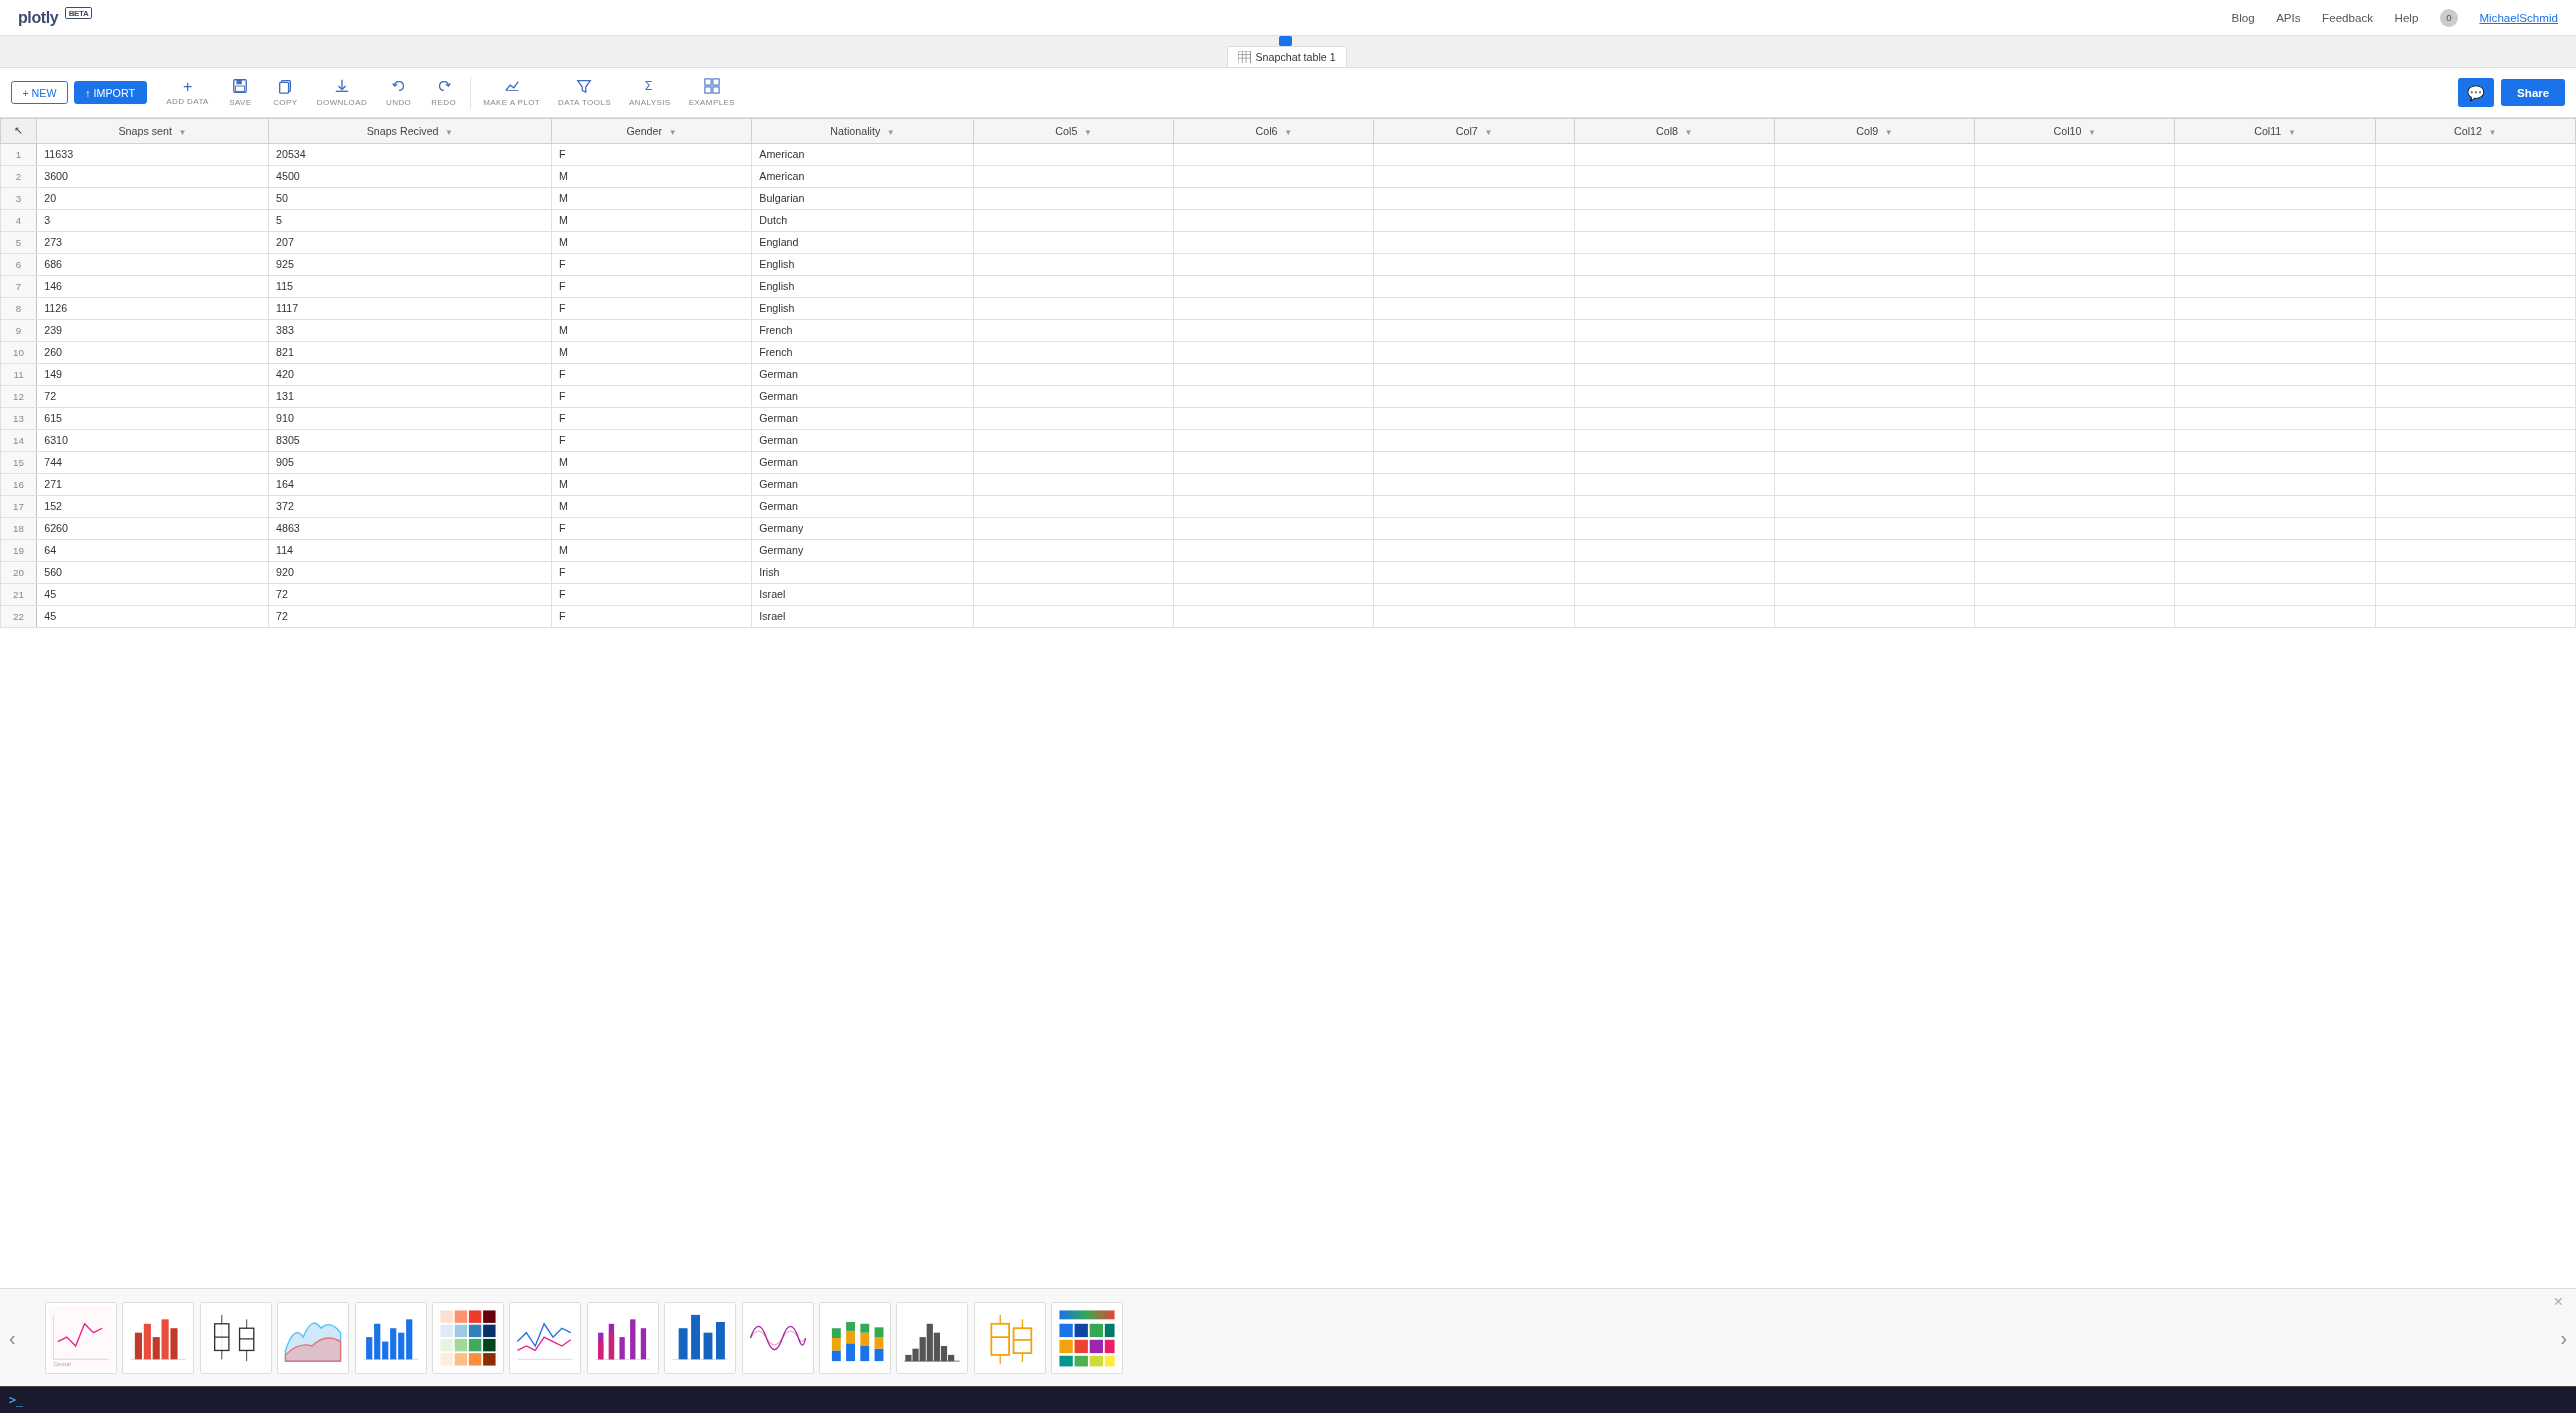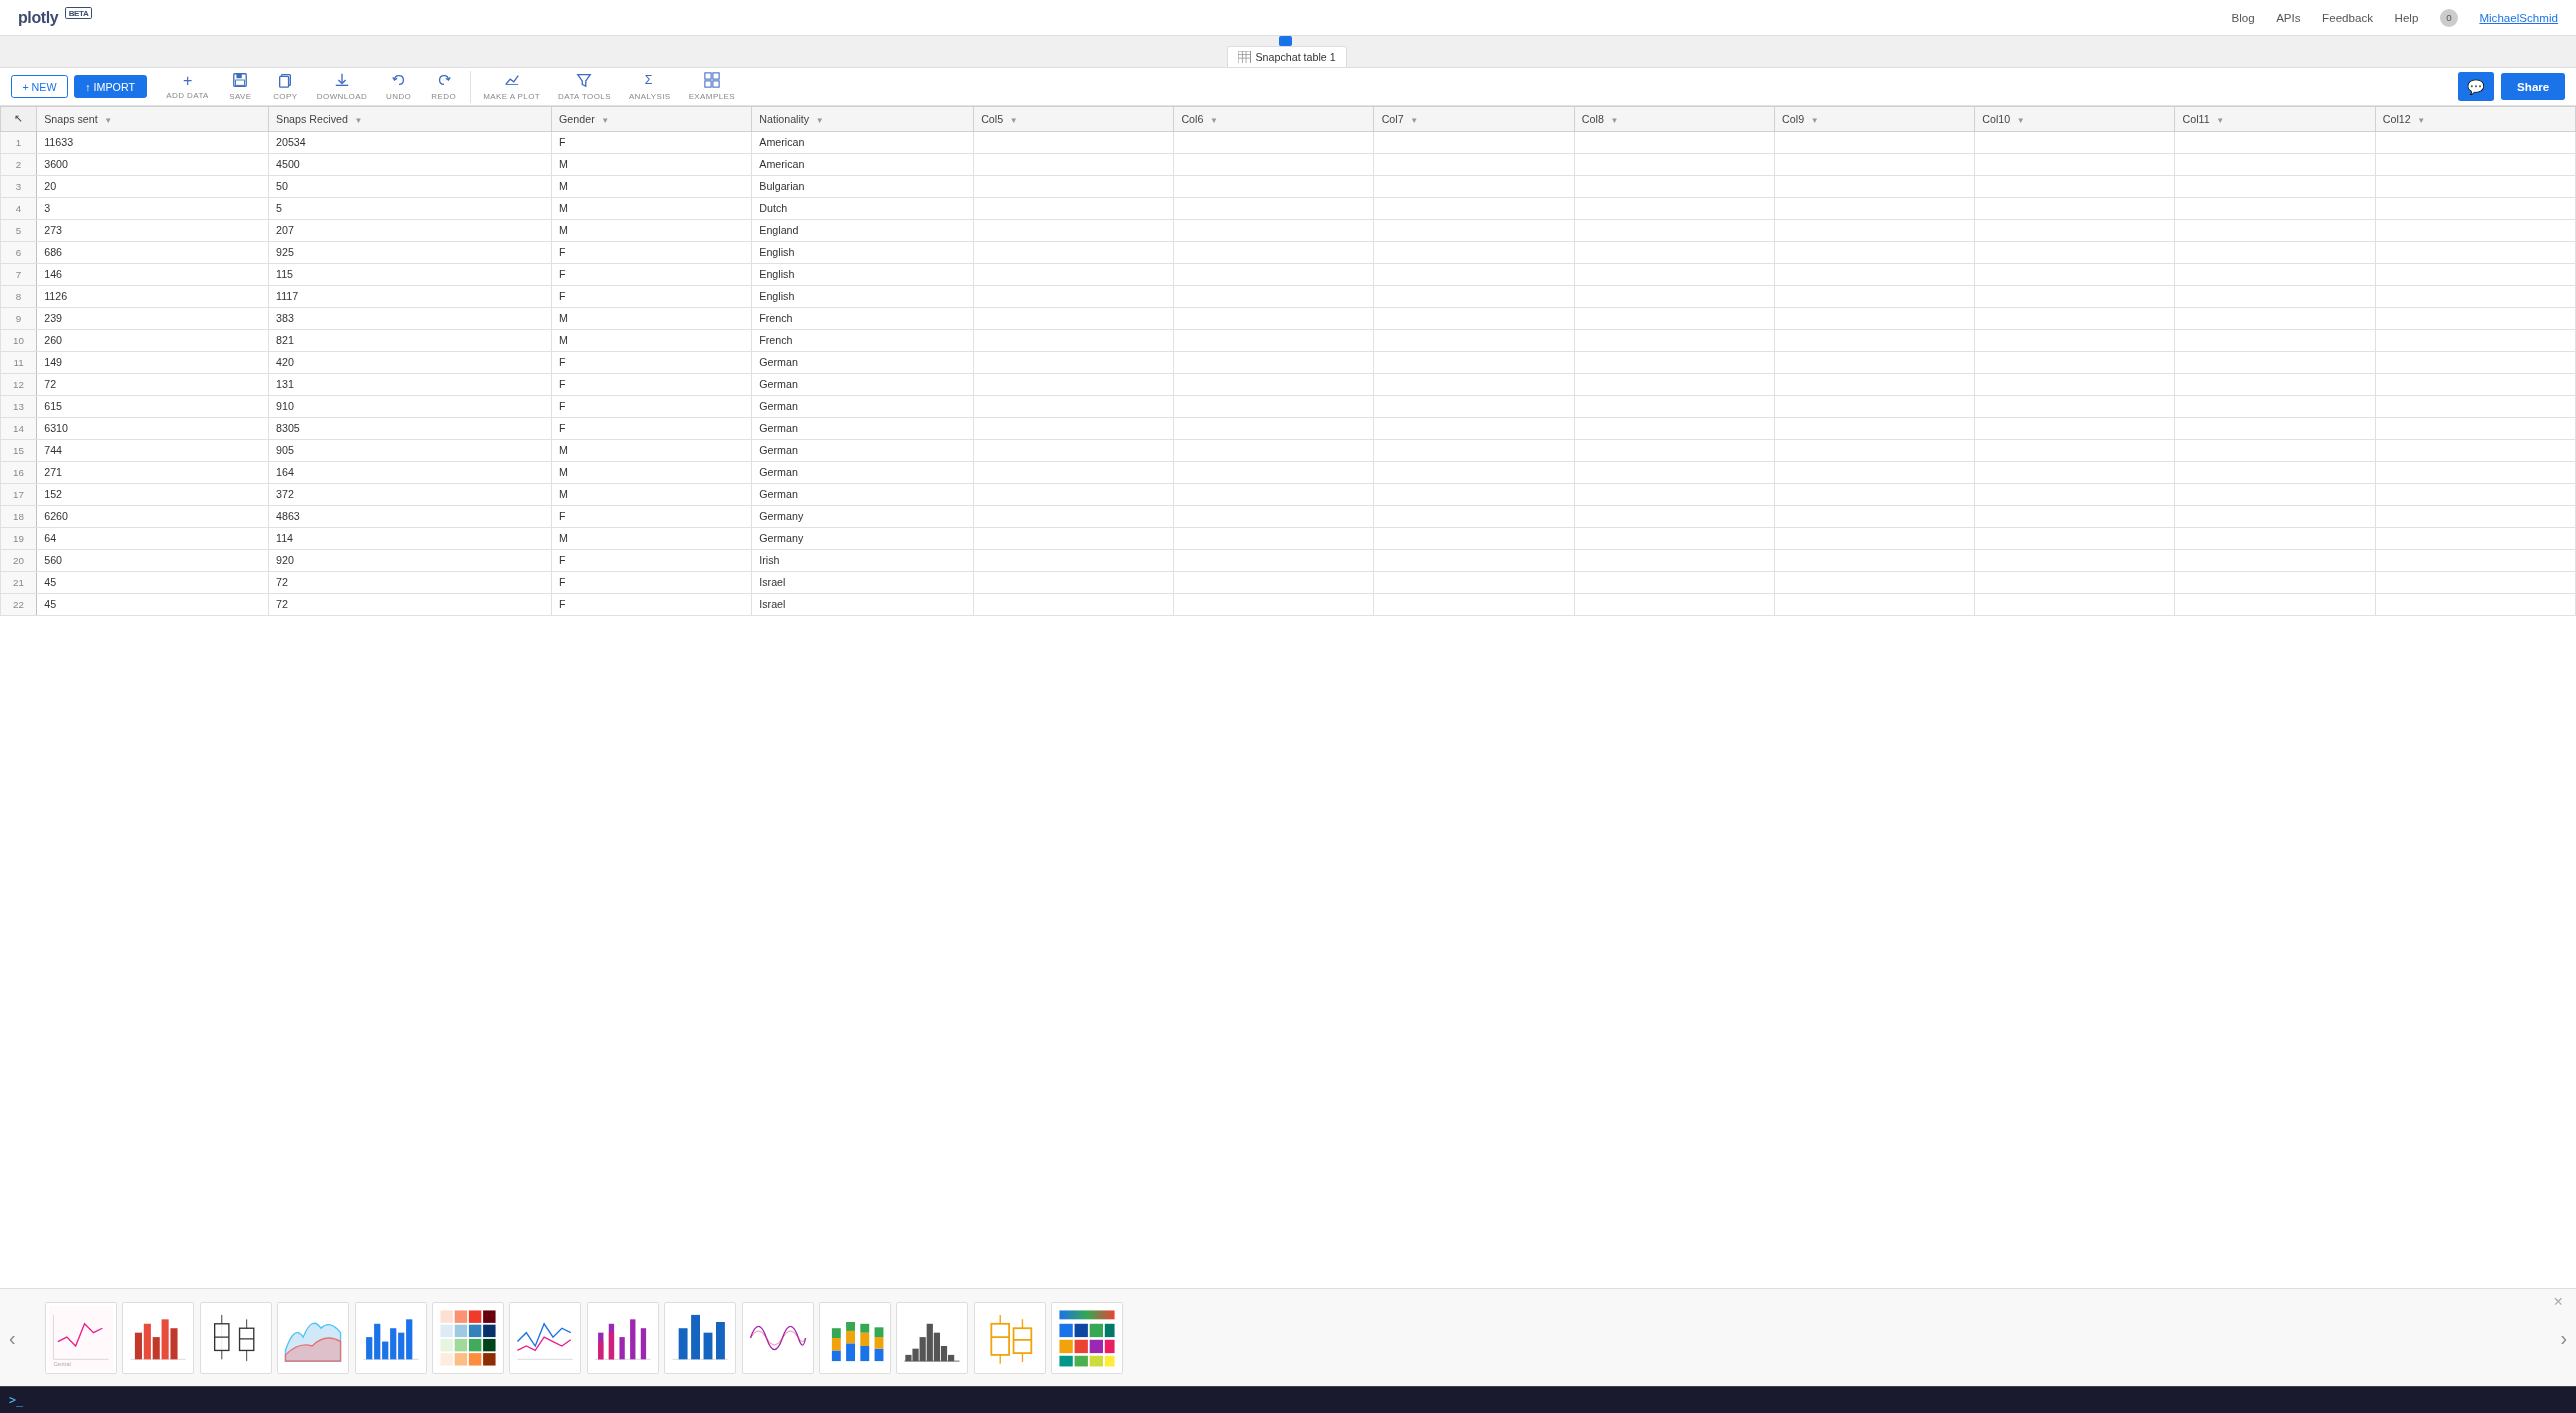--- a/index.html
+++ b/index.html
@@ -94,21 +94,21 @@
     }
 
     
     .toolbar {
       display: flex;
       align-items: center;
       background: #fff;
       border-bottom: 0.9px solid #e0e0e0;
       padding: 5.4px 10.7px;
       gap: 0;
-      height: 38px;
+      height: 50px;
     }
     .toolbar-btn {
       display: flex;
       flex-direction: column;
       align-items: center;
       justify-content: center;
       padding: 3.6px 9px;
       cursor: pointer;
       color: #555;
       font-size: 9px;
@@ -202,21 +202,21 @@
     }
     .spreadsheet {
       border-collapse: collapse;
       font-size: 10.7px;
       min-width: 100%;
     }
     .spreadsheet th {
       background: #f5f5f5;
       border: 0.9px solid #d0d0d0;
       padding: 5.4px 7.2px;
-      text-align: left;
+      text-align: center;
       font-weight: 500;
       color: #444;
       white-space: nowrap;
       position: sticky;
       top: 0;
       z-index: 2;
       min-width: 72px;
     }
     .spreadsheet th.row-num-header {
       min-width: 36px;

